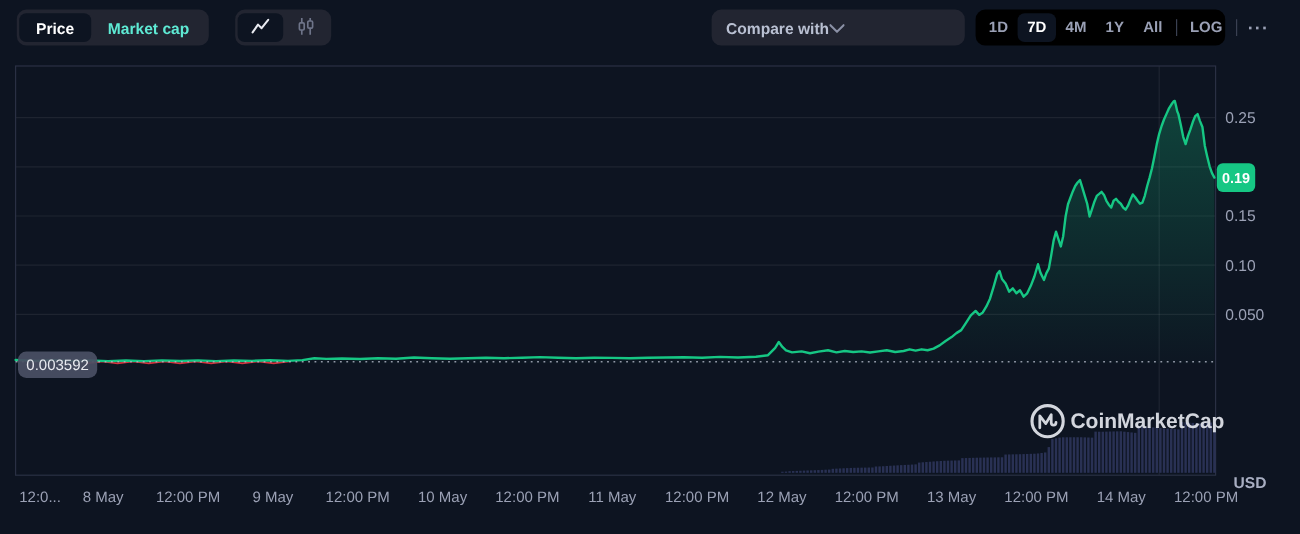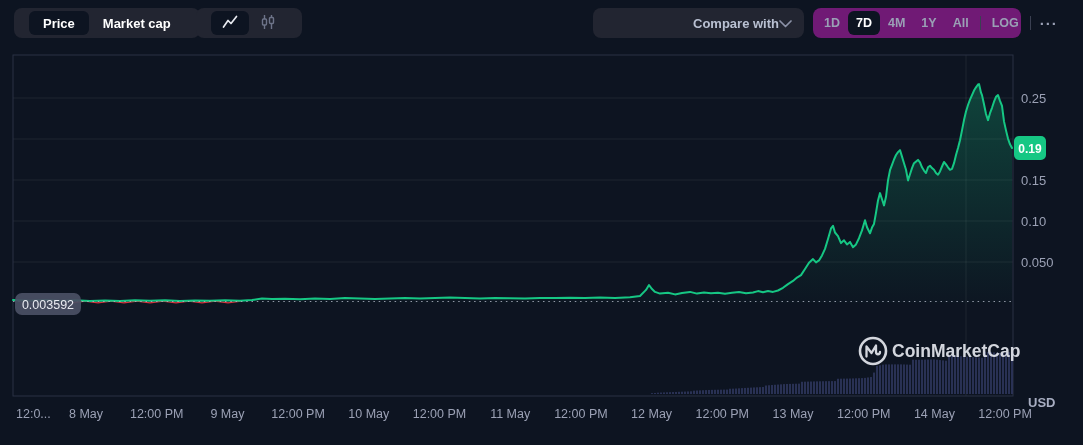--- a/index.html
+++ b/index.html
@@ -5,39 +5,39 @@
   html,body{margin:0;padding:0;background:#0d1421;}
   body{
     position:relative;width:1083px;height:445px;overflow:hidden;
     font-family:"Liberation Sans",sans-serif;
     -webkit-font-smoothing:antialiased;color:#e8eaf0;
   }
   
   .hdr{position:absolute;top:0;left:0;width:1083px;height:46px;z-index:5;}
   .seg{
     position:absolute;top:8px;height:30px;background:#222531;border-radius:8px;
-    display:flex;align-items:center;padding:15px;box-sizing:border-box;
+    display:flex;align-items:center;padding:2px;box-sizing:border-box;
   }
   .seg-toggle-main{left:14px;}
   .seg-toggle-type{left:196px;}
   .seg-btn{
     height:24px;display:flex;align-items:center;justify-content:center;
-    border:none;background:transparent;color:#ffffff;font-size:13px;font-weight:700;
+    border:none;background:transparent;color:#5eead4;font-size:13px;font-weight:700;
     font-family:"Liberation Sans",sans-serif;border-radius:6px;padding:0 14px;cursor:pointer;
   }
   .seg-btn.active{background:#0d1421;color:#ffffff;}
   .icon-btn{width:38px;padding:0;}
   .compare{
     position:absolute;left:593px;top:8px;width:211px;height:30px;background:#222531;
-    border-radius:8px;display:flex;align-items:center;justify-content:flex-end;
+    border-radius:8px;display:flex;align-items:center;justify-content:flex-start;
     padding:0 12px;box-sizing:border-box;cursor:pointer;
   }
   .compare span{font-size:13px;font-weight:700;color:#b9c0d2;}
   .ranges{
-    position:absolute;left:813px;top:8px;width:208px;height:30px;background:#701a75;
+    position:absolute;left:813px;top:8px;width:208px;height:30px;background:#000000;
     border-radius:8px;display:flex;align-items:center;padding:3px;box-sizing:border-box;
   }
   .range-btn{
     height:24px;border:none;background:transparent;color:#9aa0b5;font-size:12.5px;
     font-weight:700;font-family:"Liberation Sans",sans-serif;border-radius:6px;
     padding:0 8px;cursor:pointer;white-space:nowrap;
   }
   .range-btn.active{background:#0d1421;color:#ffffff;}
   .range-div{width:1px;height:14px;background:#3a4052;margin:0 3px;flex:none;}
   .range-more{color:#9aa0b5;font-size:15px;letter-spacing:1px;padding:0 6px;}

